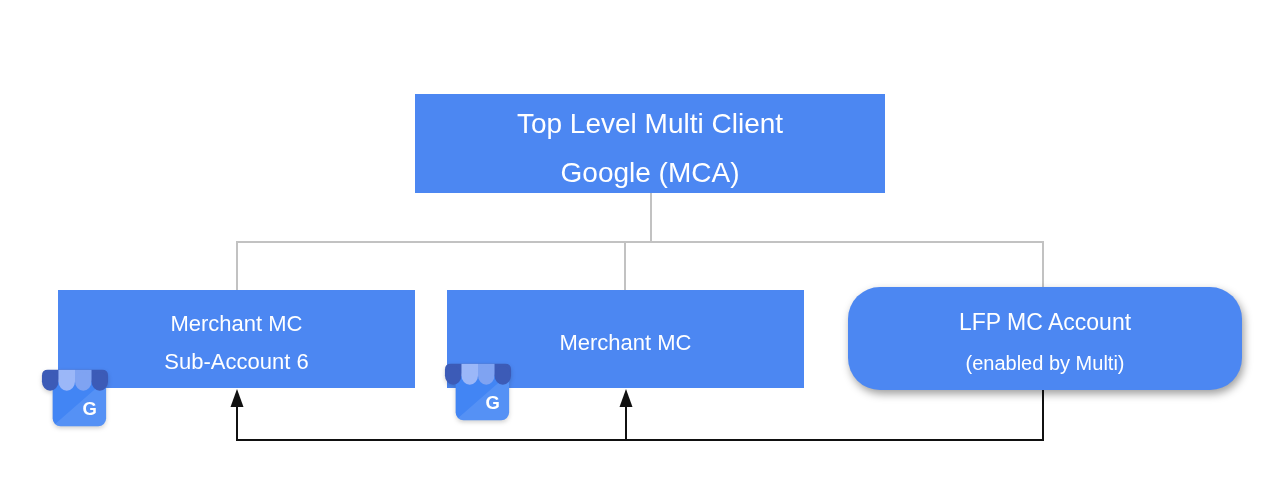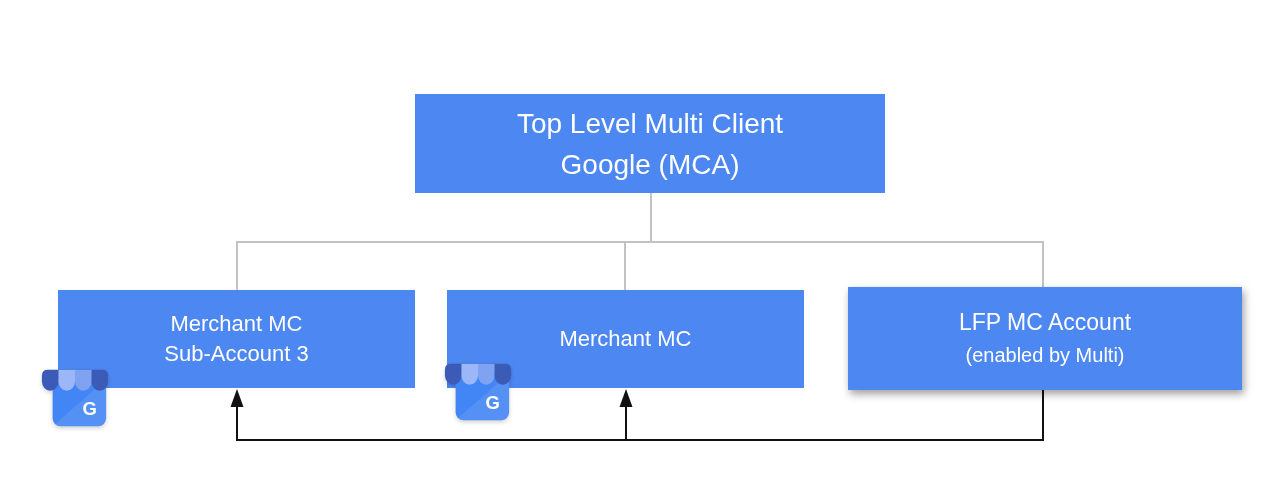--- a/index.html
+++ b/index.html
@@ -26,37 +26,38 @@
   .node {
     position: absolute;
     background: #4C87F2;
     color: #ffffff;
     display: flex;
     flex-direction: column;
     align-items: center;
     justify-content: center;
     text-align: center;
   }
-  .node .l1, .node .l2 { width: 100%; }
+  .node .l1, .node .l2 { width: 100%; margin-top: 8px; }
   .node-root {
     left: 415px; top: 94px; width: 470px; height: 99px;
     font-size: 28px; line-height: 41px;
   }
   .node-sub1 {
     left: 58px; top: 290px; width: 357px; height: 98px;
     font-size: 22px; line-height: 30px;
   }
   .node-sub2 {
     left: 447px; top: 290px; width: 357px; height: 98px;
     font-size: 22px; line-height: 30px;
   }
   .node-lfp {
     left: 848px; top: 287px; width: 394px; height: 103px;
     font-size: 23px; line-height: 33px;
     box-shadow: 2px 4px 8px rgba(0,0,0,0.38);
+    border-radius: 32px;
   }
   .node-lfp .l2 { font-size: 20px; }
   .biz-icon {
     position: absolute;
     filter: drop-shadow(0 2px 2px rgba(0,0,0,0.18));
   }
   .biz-icon-1 { left: 40px; top: 367px; }
   .biz-icon-2 { left: 443px; top: 361px; }
   .g-letter {
     font-family: "Liberation Sans", sans-serif;
@@ -88,21 +89,21 @@
     </g>
   </svg>
 
   <div class="node node-root">
     <div class="l1">Top Level Multi Client</div>
     <div class="l2">Google (MCA)</div>
   </div>
 
   <div class="node node-sub1">
     <div class="l1">Merchant MC</div>
-    <div class="l2">Sub-Account 3</div>
+    <div class="l2">Sub-Account 6</div>
   </div>
 
   <div class="node node-sub2">
     <div class="l1">Merchant MC</div>
   </div>
 
   <div class="node node-lfp">
     <div class="l1">LFP MC Account</div>
     <div class="l2">(enabled by Multi)</div>
   </div>

